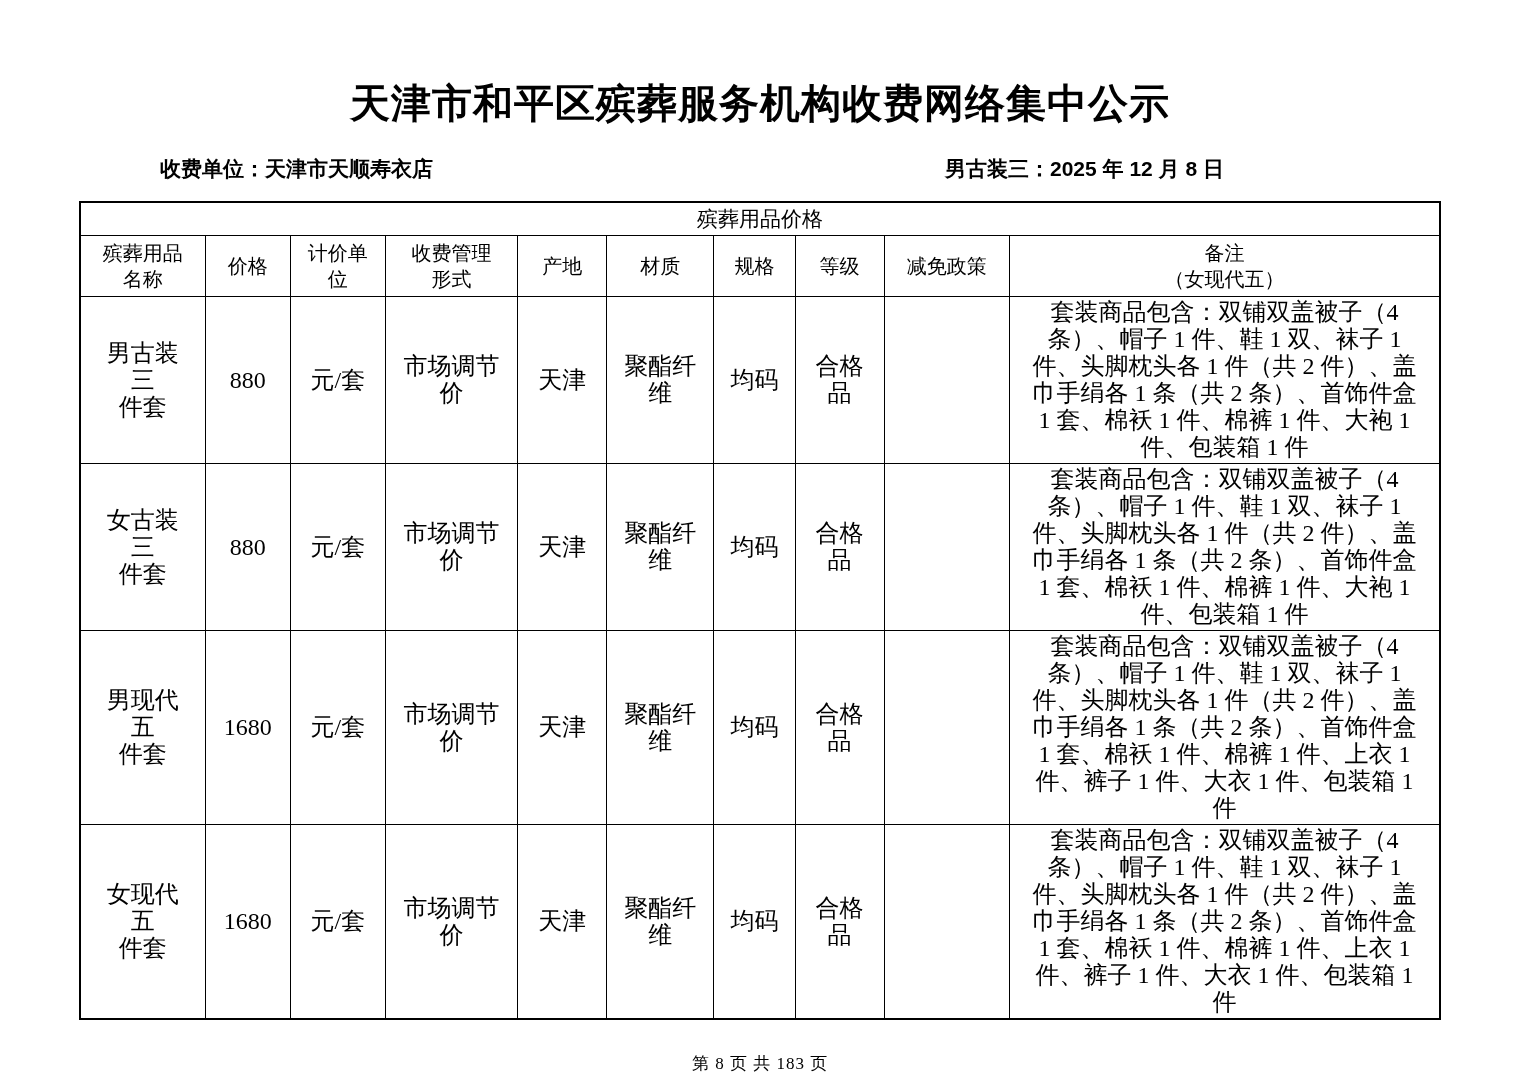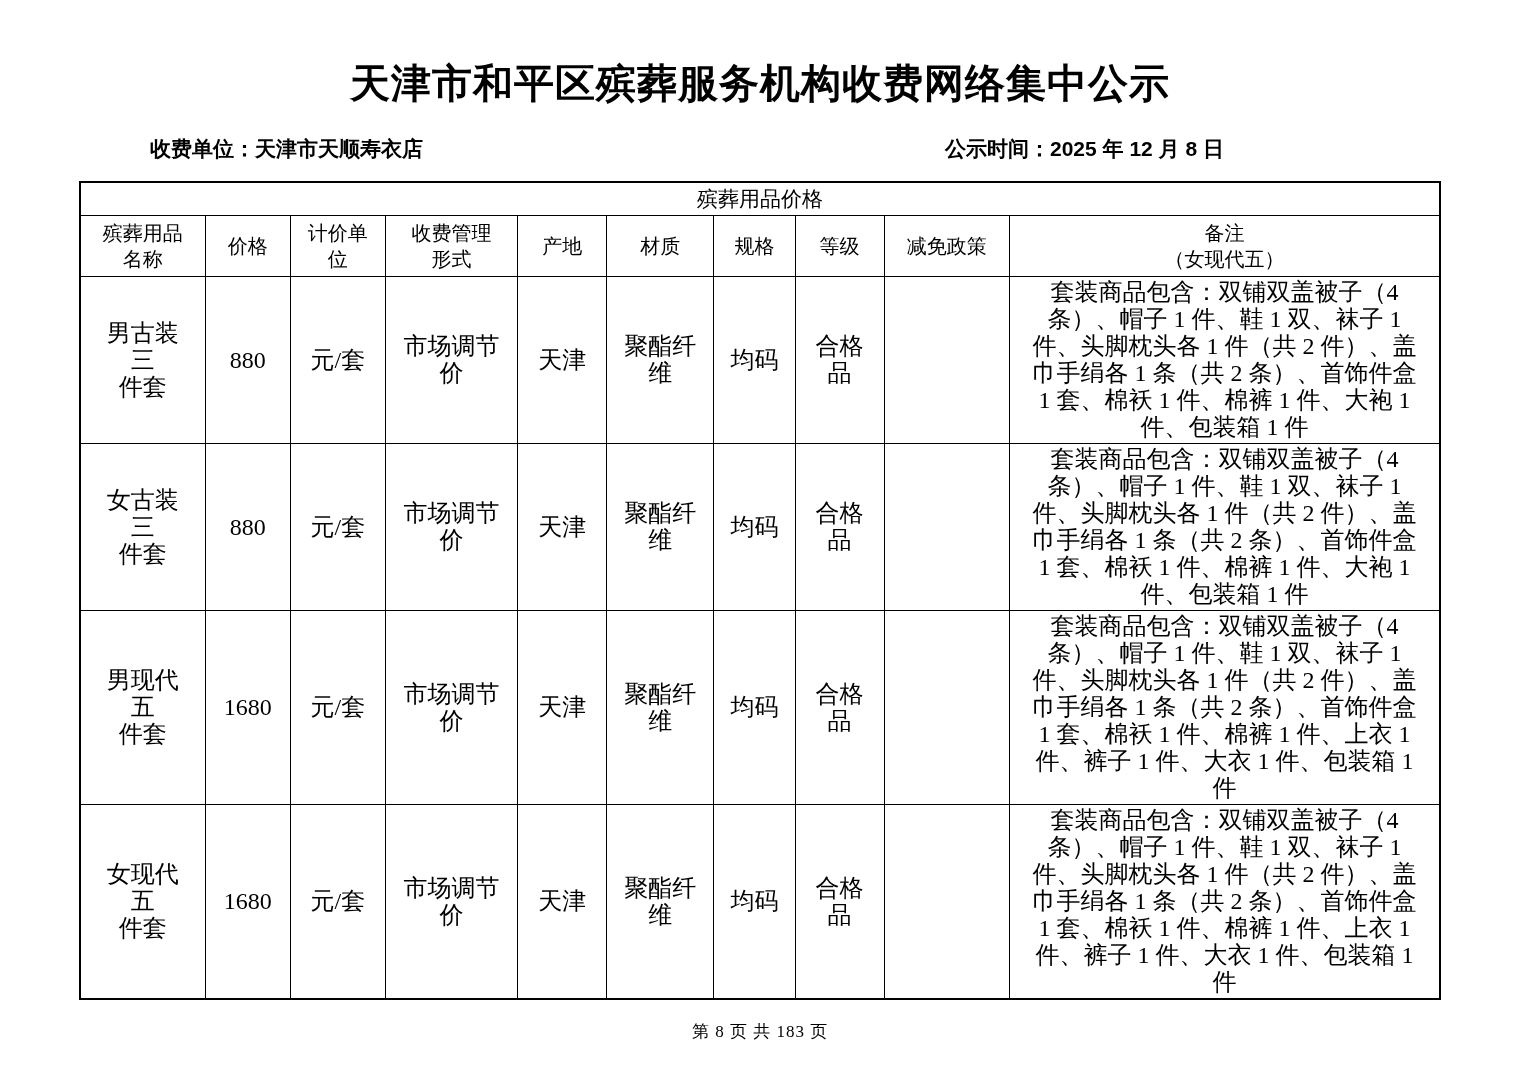--- a/index.html
+++ b/index.html
@@ -10,36 +10,36 @@
     font-family: "Liberation Serif", "DejaVu Serif", serif;
   }
   .page {
     position: relative;
     width: 1520px;
     height: 1074px;
     background: #ffffff;
     overflow: hidden;
   }
   .doc-title {
-    padding-top: 56px;
+    padding-top: 76px;
     text-align: center;
     font-size: 40px;
     font-weight: bold;
     letter-spacing: 1px;
     font-family: "Liberation Serif", "DejaVu Serif", serif;
   }
   .meta-row {
     position: relative;
     margin-top: 24px;
     height: 32px;
     font-family: "Liberation Sans", "DejaVu Sans", sans-serif;
     font-size: 21px;
     font-weight: 700;
   }
-  .meta-left  { position: absolute; left: 150px; top: 0; }
+  .meta-left  { position: absolute; left: 160px; top: 0; }
   .meta-right { position: absolute; left: 945px; top: 0; }
   .meta-label { font-weight: 700; }
   .meta-value { font-weight: 700; }
 
   table.price-table {
     width: 1362px;
     margin: 14px auto 0 auto;
     border-collapse: collapse;
     table-layout: fixed;
     border: 2px solid #000;
@@ -68,40 +68,40 @@
   td.cell-name, td.cell-pricing { white-space: pre-line; }
   td.cell-remark {
     text-align: justify;
     text-align-last: center;
     -moz-text-align-last: center;
     padding: 3px 9px;
     font-size: 19px;
     line-height: 23px;
   }
   .page-footer {
-    margin-top: 20px;
+    margin-top: 32px;
     text-align: center;
     font-size: 17px;
     letter-spacing: 1px;
     font-family: "Liberation Serif", "DejaVu Serif", serif;
   }
 </style>
 </head>
 <body>
 
 <div class="page">
 
   <div class="doc-title">天津市和平区殡葬服务机构收费网络集中公示</div>
 
   <div class="meta-row">
     <div class="meta-left">
       <span class="meta-label">收费单位：</span><span class="meta-value">天津市天顺寿衣店</span>
     </div>
     <div class="meta-right">
-      <span class="meta-label">公示时间：</span><span class="meta-value">2025 年 12 月 8 日</span>
+      <span class="meta-label">男古装三：</span><span class="meta-value">2025 年 12 月 8 日</span>
     </div>
   </div>
 
   <table class="price-table">
     <colgroup>
       <col style="width:125px">
         <col style="width:85px">
         <col style="width:95px">
         <col style="width:132px">
         <col style="width:89px">

